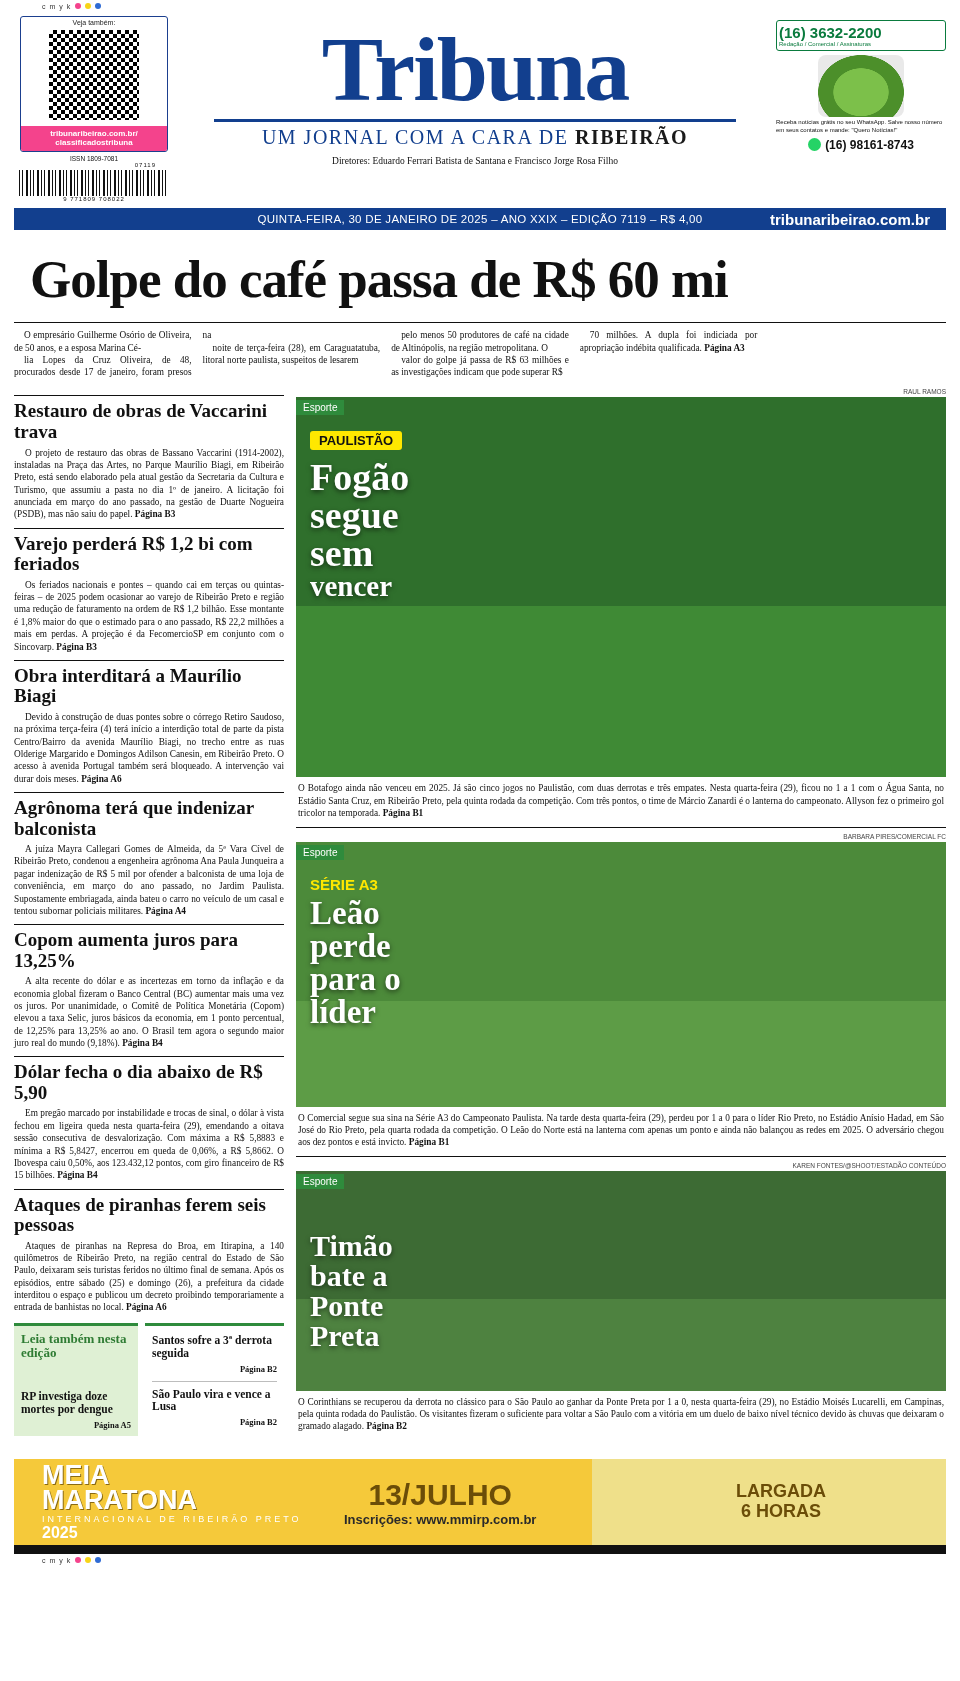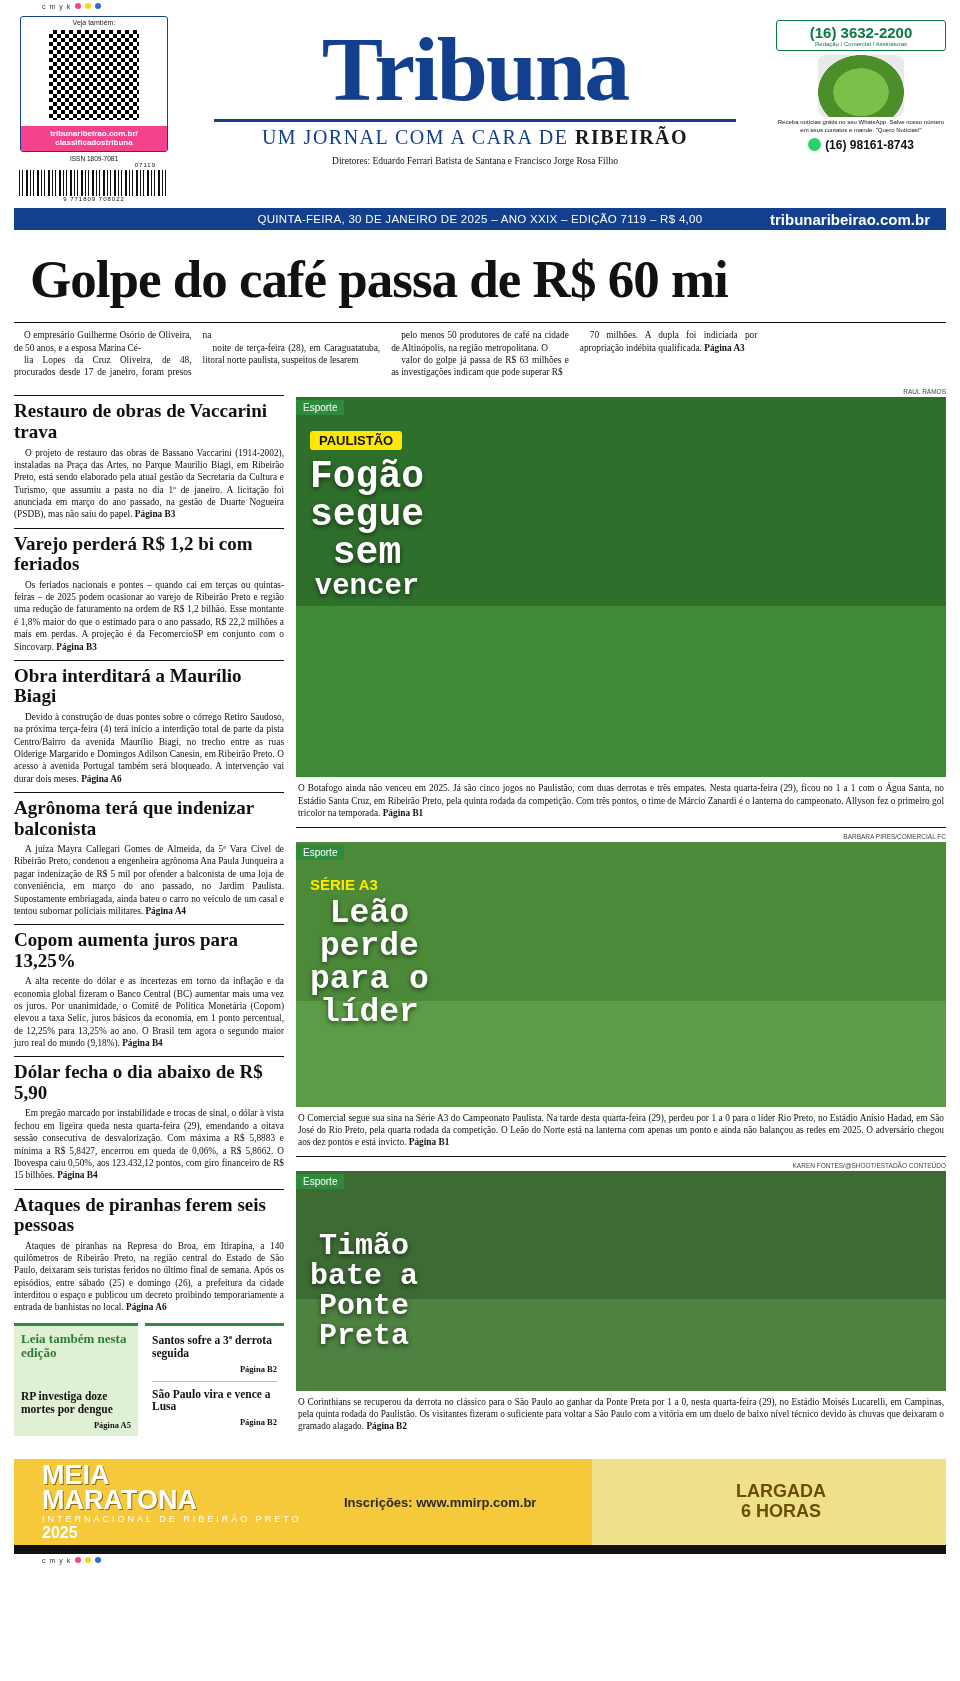--- a/index.html
+++ b/index.html
@@ -30,21 +30,21 @@
      repeating-linear-gradient(90deg,#111 0 1px,#fff 1px 3px,#111 3px 4px,#fff 4px 7px,#111 7px 9px,#fff 9px 11px); }
   .barcode-num { font-family:"Liberation Sans", sans-serif; font-size:6px; letter-spacing:1px; }
 
   .mast-center { flex:1; text-align:center; padding-top:10px; }
   .logo { font-family:"Liberation Serif", serif; font-weight:bold; font-size:92px; line-height:0.95; color:#123f8e; letter-spacing:-2px; }
   .logo-rule { height:3px; background:#123f8e; margin:6px 40px 4px; }
   .logo-sub { font-family:"Liberation Serif", serif; font-size:20px; letter-spacing:1.5px; color:#123f8e; }
   .logo-sub b { color:#1a1a1a; }
   .directors { font-family:"Liberation Serif", serif; font-size:9.5px; margin-top:7px; color:#111; }
 
-  .mast-right { width:170px; text-align:center; padding-top:4px; }
+  .mast-right { width:170px; text-align:left; padding-top:4px; }
   .phone-box { border:1px solid #0a7b3e; border-radius:3px; padding:3px 2px; }
   .phone-num { font-family:"Liberation Sans", sans-serif; font-weight:bold; font-size:15px; color:#0a7b3e; }
   .phone-lbl { font-family:"Liberation Sans", sans-serif; font-size:6px; color:#0a7b3e; }
   .frog { width:86px; height:62px; margin:4px auto 2px; background:radial-gradient(ellipse at 50% 60%, #7cc04a 0 45%, #4c8f2a 46% 70%, #e9e9e9 71% 100%); border-radius:8px; }
   .wa-text { font-family:"Liberation Sans", sans-serif; font-size:6px; line-height:1.3; color:#111; }
   .wa-line { display:flex; align-items:center; justify-content:center; gap:4px; margin-top:3px; }
   .wa-ic { width:13px; height:13px; border-radius:50%; background:#25d366; }
   .wa-num { font-family:"Liberation Sans", sans-serif; font-weight:bold; font-size:12px; color:#111; }
 
   
@@ -82,21 +82,21 @@
   
   .credit { font-family:"Liberation Sans", sans-serif; font-size:6.5px; text-align:right; color:#444; margin-bottom:2px; }
   .kicker { display:inline-block; background:#2f8b3c; color:#fff; font-family:"Liberation Sans", sans-serif; font-size:10px; padding:2px 7px; }
   .photo { position:relative; overflow:hidden; }
   .ph1 { height:380px; background:linear-gradient(#2f6f2c 0 55%, #3f8a35 55% 100%); }
   .ph2 { height:265px; background:linear-gradient(#4c8a3a 0 60%, #5d9c46 60% 100%); }
   .ph3 { height:220px; background:linear-gradient(#3d6b34 0 58%, #4e8240 58% 100%); }
   .phtag { position:absolute; left:14px; top:34px; }
   .paulistao { display:inline-block; background:#ffe800; color:#111; font-family:"Liberation Sans", sans-serif; font-weight:bold; font-size:13px; padding:2px 9px; border-radius:3px; }
   .seriea3 { display:inline-block; color:#ffe800; font-family:"Liberation Sans", sans-serif; font-weight:bold; font-size:15px; }
-  .bighead { color:#fff; font-family:Liberation Mono, monospace; font-weight:bold; font-size:38px; line-height:1.0; text-shadow:0 2px 5px rgba(0,0,0,.55);text-align:center; }
+  .bighead { color:#fff; font-family:Liberation Serif, serif; font-weight:bold; font-size:38px; line-height:1.0; text-shadow:0 2px 5px rgba(0,0,0,.55); }
   .bighead span { display:block; }
   .cap { font-size:9.3px; line-height:1.33; text-align:justify; padding:5px 2px 0; }
   .sep { height:1px; background:#111; margin:7px 0 5px; }
 
   .bottom-row { display:flex; gap:10px; }
   .bottom-left { flex:1; }
   .ad-side { width:160px; border:1px solid #999; padding:8px 6px; text-align:center; }
   .ad-logo { font-family:"Liberation Serif", serif; font-weight:bold; font-size:13px; letter-spacing:2px; }
   .ad-logo-sub { font-family:"Liberation Sans", sans-serif; font-size:5.5px; letter-spacing:1px; color:#555; }
   .ad-rule { height:1px; background:#999; margin:5px 10px; }
@@ -312,20 +312,21 @@
   </div>
 
   <div class="banner">
     <div class="ban-left">
       <div class="ban-mm">MEIA</div>
       <div class="ban-mm">MARATONA</div>
       <div class="ban-sub">INTERNACIONAL DE RIBEIRÃO PRETO</div>
       <div class="ban-year">2025</div>
     </div>
     <div style="text-align:center">
+      <div class="ban-date">13/JULHO</div>
       <div class="ban-ins">Inscrições: www.mmirp.com.br</div>
     </div>
     <div class="ban-right">
       <div class="ban-largada">LARGADA</div>
       <div class="ban-largada">6 HORAS</div>
     </div>
   </div>
   <div class="banner-strip"></div>
 
   <div class="footbar">

